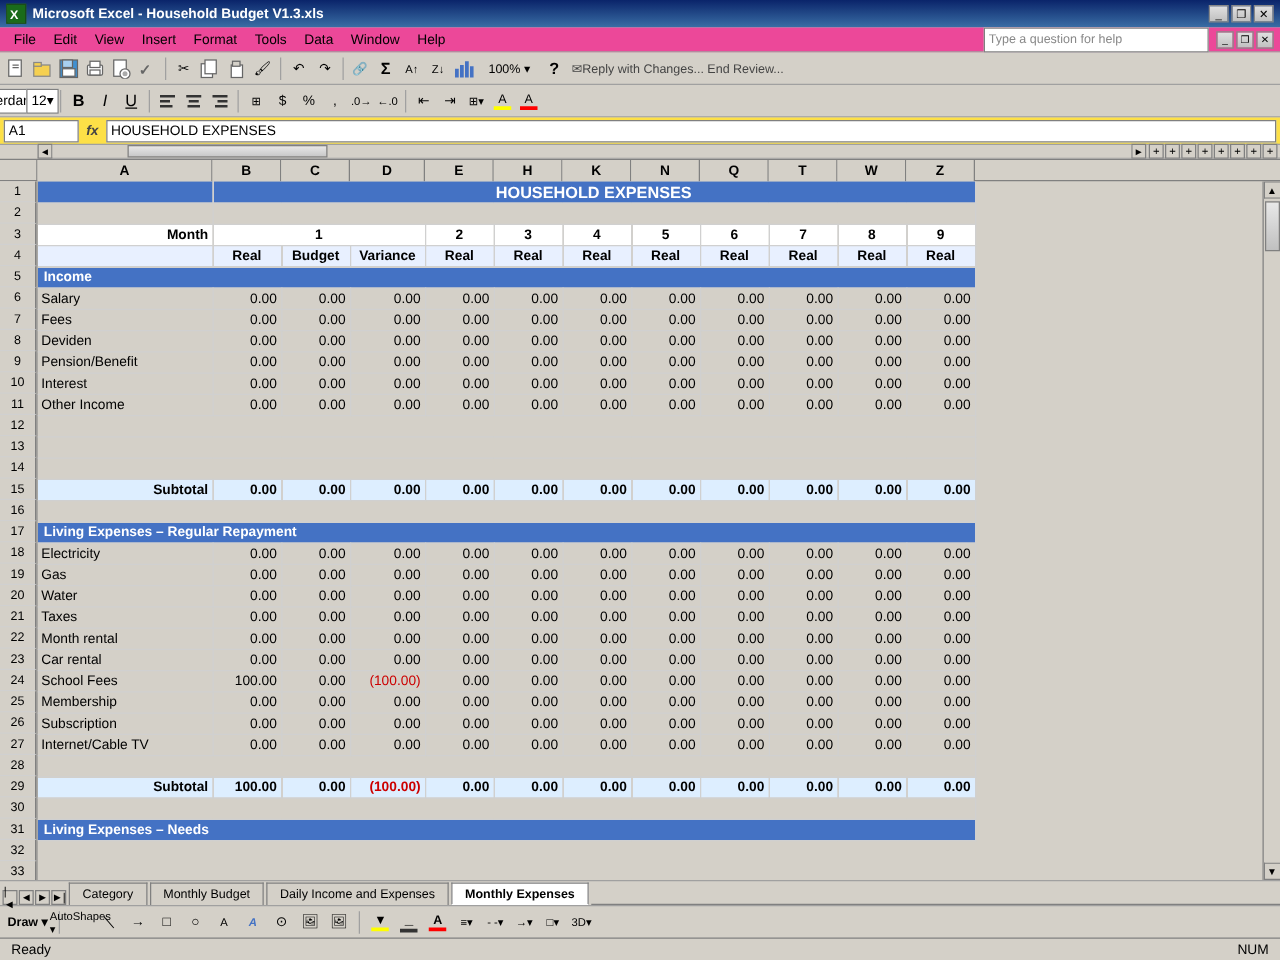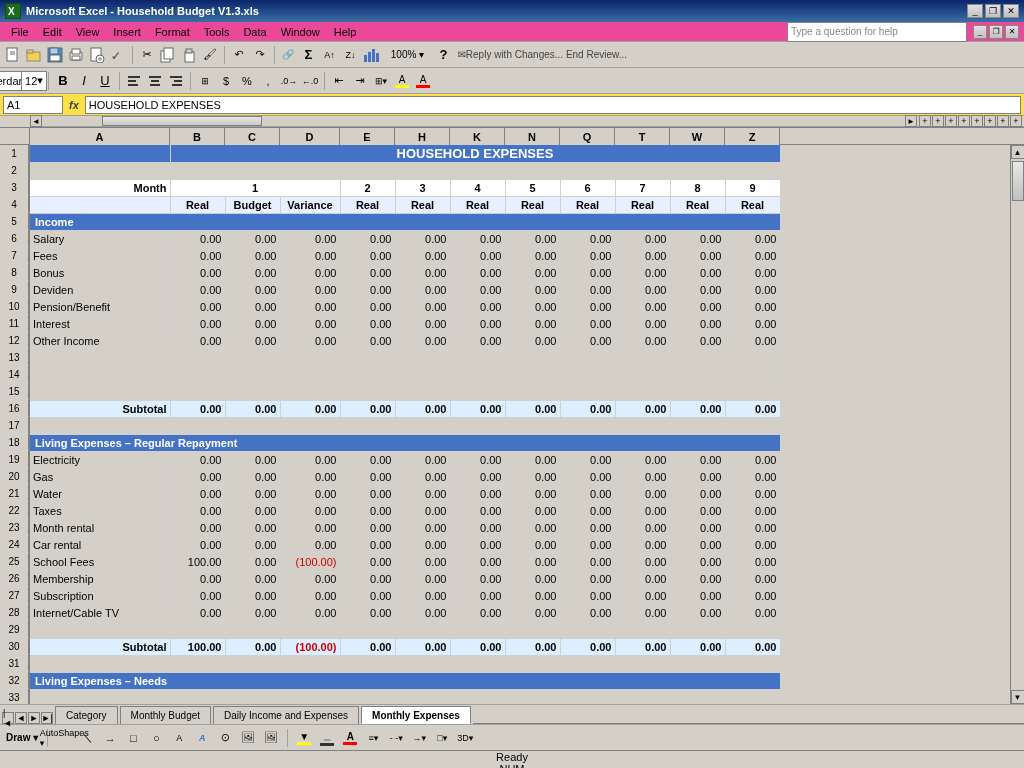--- a/index.html
+++ b/index.html
@@ -190,24 +190,23 @@
       border-bottom: 1px solid white;
     }
     
     
     .status-bar {
       display: flex;
       align-items: center;
       justify-content: space-between;
       background: #d4d0c8;
       border-top: 1px solid #808080;
-      padding: 0 19px;
+      padding: 0 9px;
       height: 18px;
       font-size: 11px;
-      flex-direction: column;
     }
     
     .drawing-toolbar {
       display: flex;
       align-items: center;
       gap: 3px;
       background: #d4d0c8;
       border-top: 1px solid #a0a0a0;
       padding: 2px 3px;
       height: 26px;
@@ -592,34 +591,20 @@
           <td class="num-col">0.00</td>
           <td class="num-col">0.00</td>
           <td class="num-col">0.00</td>
           <td class="num-col">0.00</td>
           <td class="num-col">0.00</td>
           <td class="num-col">0.00</td>
           <td class="num-col">0.00</td>
           <td class="num-col">0.00</td>
         </tr>
 
-        <tr>
-          <td class="label-col">Bonus</td>
-          <td class="num-col">0.00</td>
-          <td class="num-col">0.00</td>
-          <td class="num-col">0.00</td>
-          <td class="num-col">0.00</td>
-          <td class="num-col">0.00</td>
-          <td class="num-col">0.00</td>
-          <td class="num-col">0.00</td>
-          <td class="num-col">0.00</td>
-          <td class="num-col">0.00</td>
-          <td class="num-col">0.00</td>
-          <td class="num-col">0.00</td>
-        </tr>
 
         <tr>
           <td class="label-col">Deviden</td>
           <td class="num-col">0.00</td>
           <td class="num-col">0.00</td>
           <td class="num-col">0.00</td>
           <td class="num-col">0.00</td>
           <td class="num-col">0.00</td>
           <td class="num-col">0.00</td>
           <td class="num-col">0.00</td>

